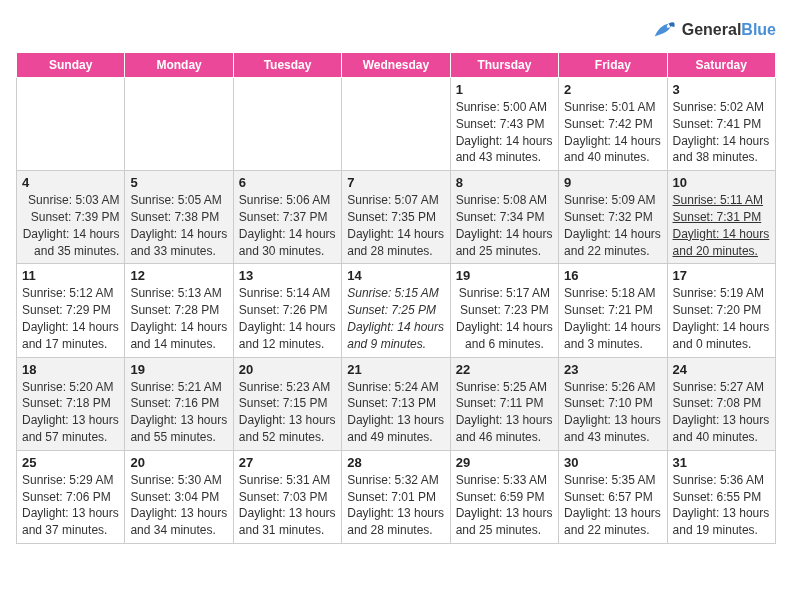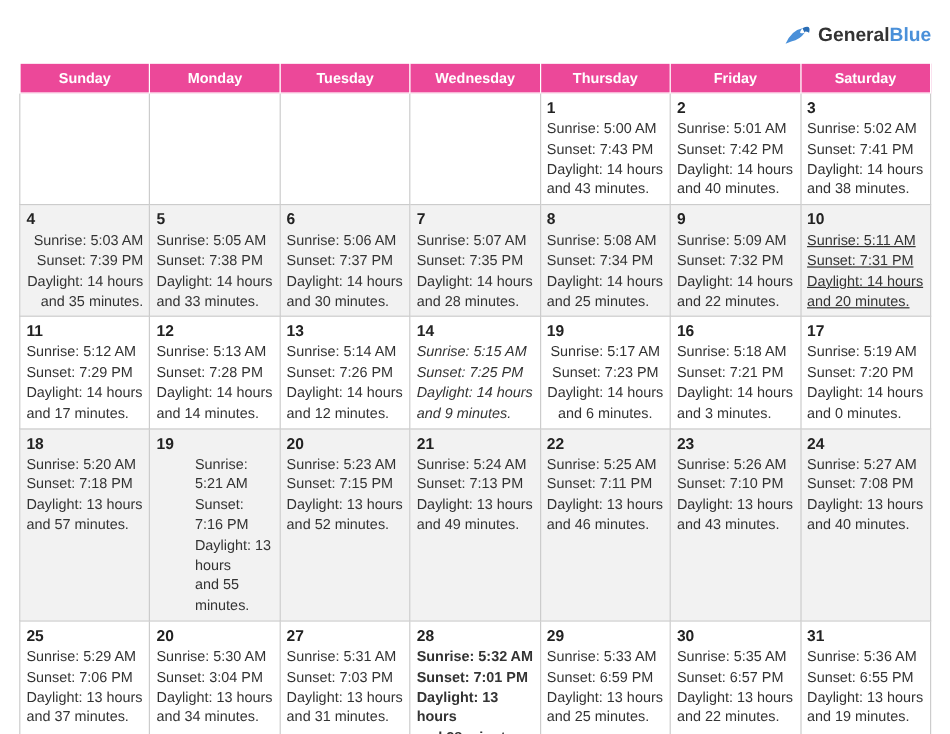--- a/index.html
+++ b/index.html
@@ -245,21 +245,21 @@
       <tr class="row-even">
         <td>
           <span class="day-number">18</span>
           <div class="day-info" style="white-space: pre-line;">Sunrise: 5:20 AM
 Sunset: 7:18 PM
 Daylight: 13 hours
 and 57 minutes.</div>
         </td>
         <td>
           <span class="day-number">19</span>
-          <div class="day-info" style="white-space: pre-line; margin-left: 32px;">Sunrise: 5:21 AM
+          <div class="day-info" style="white-space: pre-line;">Sunrise: 5:21 AM
 Sunset: 7:16 PM
 Daylight: 13 hours
 and 55 minutes.</div>
         </td>
         <td>
           <span class="day-number">20</span>
           <div class="day-info" style="white-space: pre-line;">Sunrise: 5:23 AM
 Sunset: 7:15 PM
 Daylight: 13 hours
 and 52 minutes.</div>
@@ -310,21 +310,21 @@
         </td>
         <td>
           <span class="day-number">27</span>
           <div class="day-info" style="white-space: pre-line;">Sunrise: 5:31 AM
 Sunset: 7:03 PM
 Daylight: 13 hours
 and 31 minutes.</div>
         </td>
         <td>
           <span class="day-number">28</span>
-          <div class="day-info" style="white-space: pre-line; font-weight: bold;">Sunrise: 5:32 AM
+          <div class="day-info" style="white-space: pre-line;">Sunrise: 5:32 AM
 Sunset: 7:01 PM
 Daylight: 13 hours
 and 28 minutes.</div>
         </td>
         <td>
           <span class="day-number">29</span>
           <div class="day-info" style="white-space: pre-line;">Sunrise: 5:33 AM
 Sunset: 6:59 PM
 Daylight: 13 hours
 and 25 minutes.</div>

